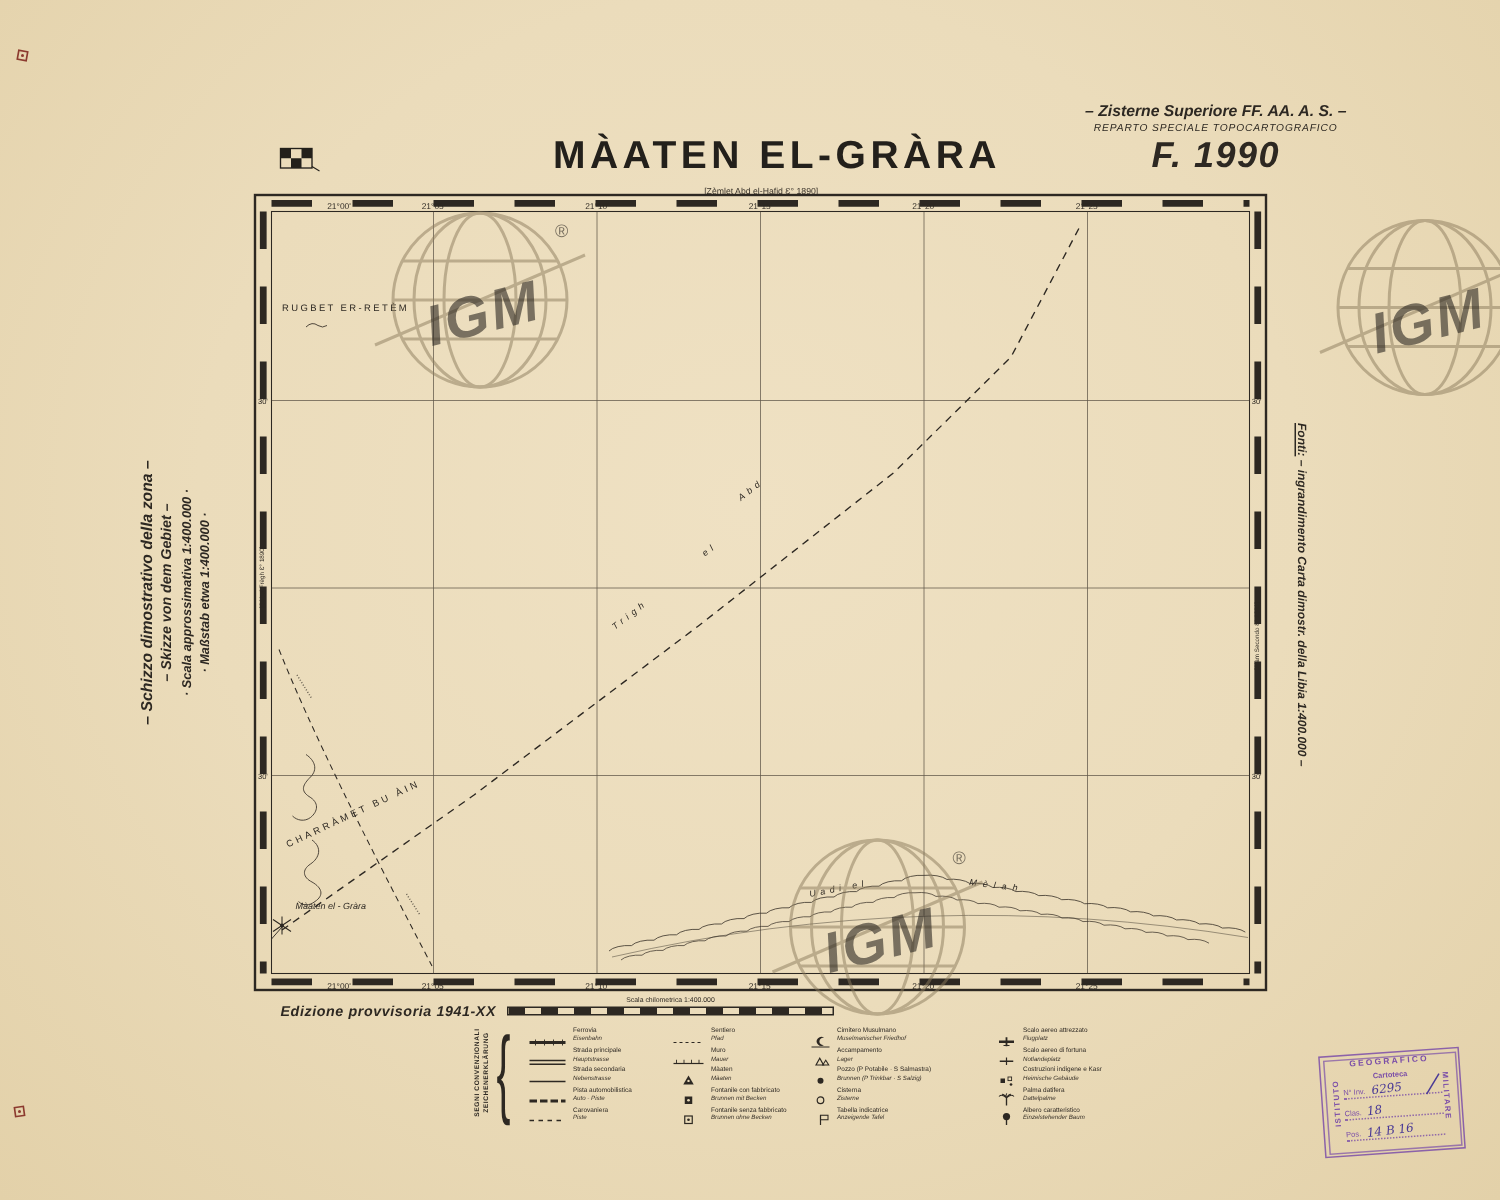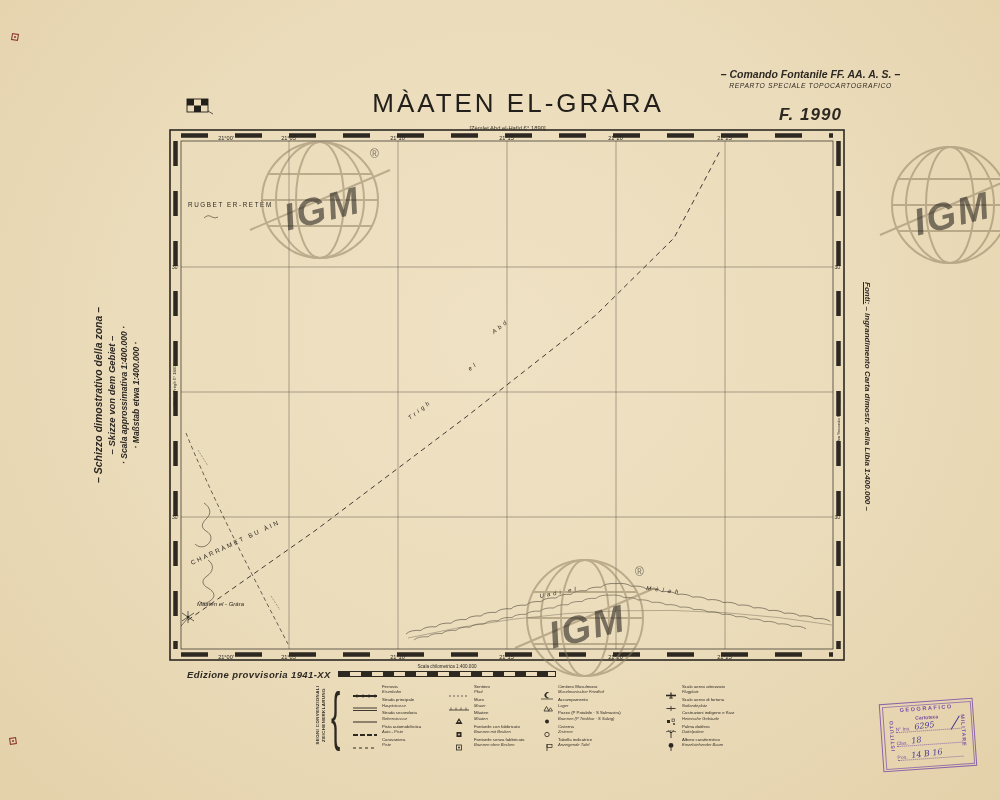--- a/index.html
+++ b/index.html
@@ -4,26 +4,26 @@
 <style>
   html,body{margin:0;padding:0;}
   body{width:1000px;height:800px;overflow:hidden;
        font-family:"Liberation Sans","DejaVu Sans",sans-serif;color:#2d2822;}
   .page{position:relative;width:1000px;height:800px;
         background:radial-gradient(ellipse at 50% 42%, #efe1c3 0%, #ebdcbb 52%, #e3d1a9 100%);
         overflow:hidden;}
   .abs{position:absolute;}
   
   .title{left:318px;top:88px;width:400px;text-align:center;
-         font-size:26px;font-weight:normal;letter-spacing:3px;color:#23201b;}
+         font-size:26px;font-weight:bold;letter-spacing:3px;color:#23201b;}
   .bracket-note{left:415px;top:125px;width:185px;text-align:center;font-size:5.8px;color:#3a332a;}
   .cmd-block{left:718px;top:68px;width:185px;text-align:center;}
   .cmd1{font-size:10.5px;font-weight:bold;font-style:italic;white-space:nowrap;}
   .cmd2{font-size:6.8px;font-style:italic;letter-spacing:.6px;margin-top:2px;white-space:nowrap;}
-  .sheet{font-size:17px;font-weight:bold;font-style:italic;margin-top:16px;letter-spacing:1px;}
+  .sheet{font-size:24px;font-weight:bold;font-style:italic;margin-top:1px;letter-spacing:1px;}
   
   .left-notes{left:14px;top:363px;width:220px;height:64px;transform:rotate(-90deg);
               text-align:center;font-style:italic;font-weight:bold;}
   .left-notes .l1{font-size:10.5px;}
   .left-notes .l2{font-size:9.5px;margin-top:2px;}
   .left-notes .l3,.left-notes .l4{font-size:8.5px;margin-top:2px;}
   .right-note{left:755px;top:385px;width:220px;height:14px;transform:rotate(90deg);
               font-style:italic;font-weight:bold;font-size:8px;text-align:center;white-space:nowrap;}
   .right-note u{text-decoration:underline;}
   
@@ -82,21 +82,21 @@
     <rect x="1" y="1" width="21" height="13" fill="none" stroke="#23201b" stroke-width=".9"></rect>
     <rect x="1" y="1" width="7" height="6.5" fill="#23201b"></rect>
     <rect x="15" y="1" width="7" height="6.5" fill="#23201b"></rect>
     <rect x="8" y="7.5" width="7" height="6.5" fill="#23201b"></rect>
     <line x1="22" y1="13" x2="27" y2="16" stroke="#23201b" stroke-width=".7"></line>
   </svg>
 
   <div class="abs title">MÀATEN EL-GRÀRA</div>
   <div class="abs bracket-note">[Zèmlet Abd el-Hafid Ɛ° 1890]</div>
   <div class="abs cmd-block">
-    <div class="cmd1">– Comando Fontanile FF. AA. A. S. –</div>
+    <div class="cmd1">– Zisterne Superiore FF. AA. A. S. –</div>
     <div class="cmd2">REPARTO SPECIALE TOPOCARTOGRAFICO</div>
     <div class="sheet">F. 1990</div>
   </div>
 
   <div class="abs left-notes">
     <div class="l1">– Schizzo dimostrativo della zona –</div>
     <div class="l2">– Skizze von dem Gebiet –</div>
     <div class="l3">· Scala approssimativa 1:400.000 ·</div>
     <div class="l4">· Maßstab etwa 1:400.000 ·</div>
   </div>

